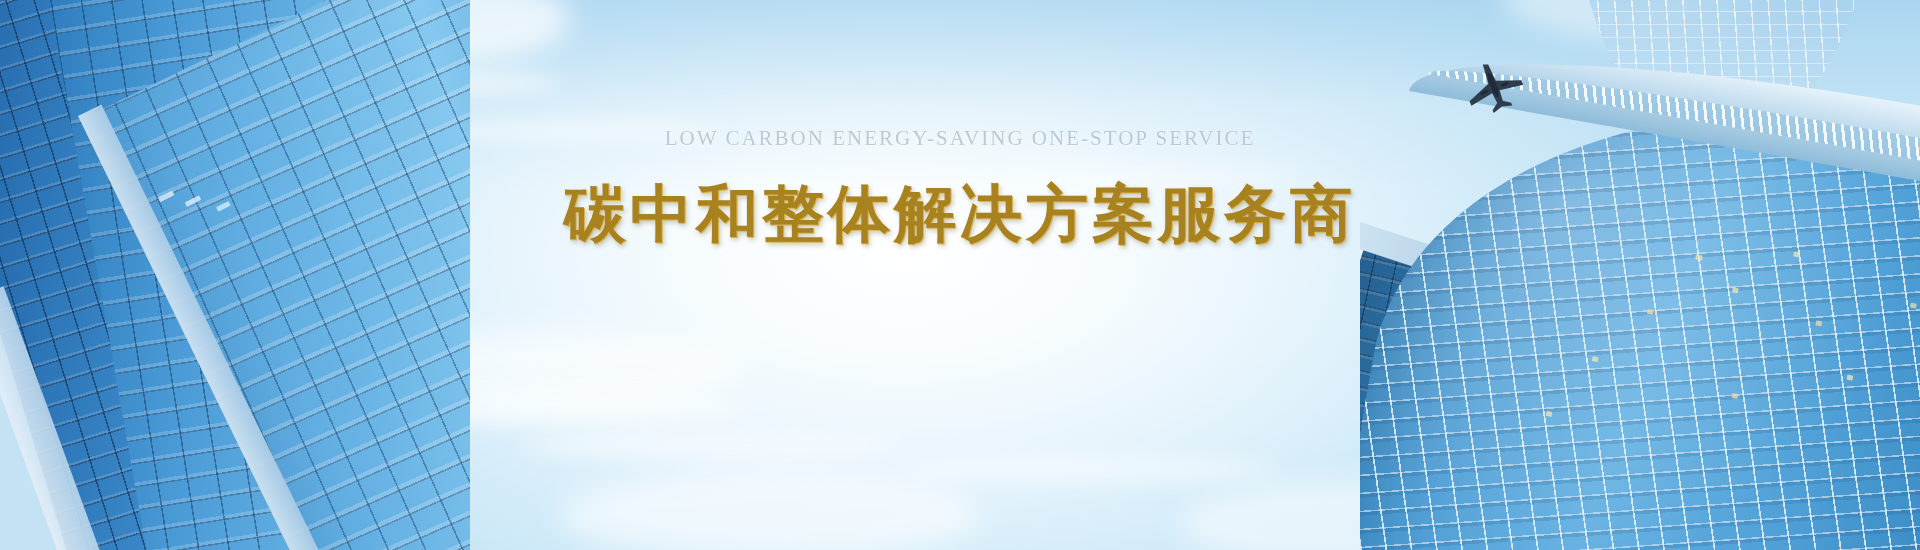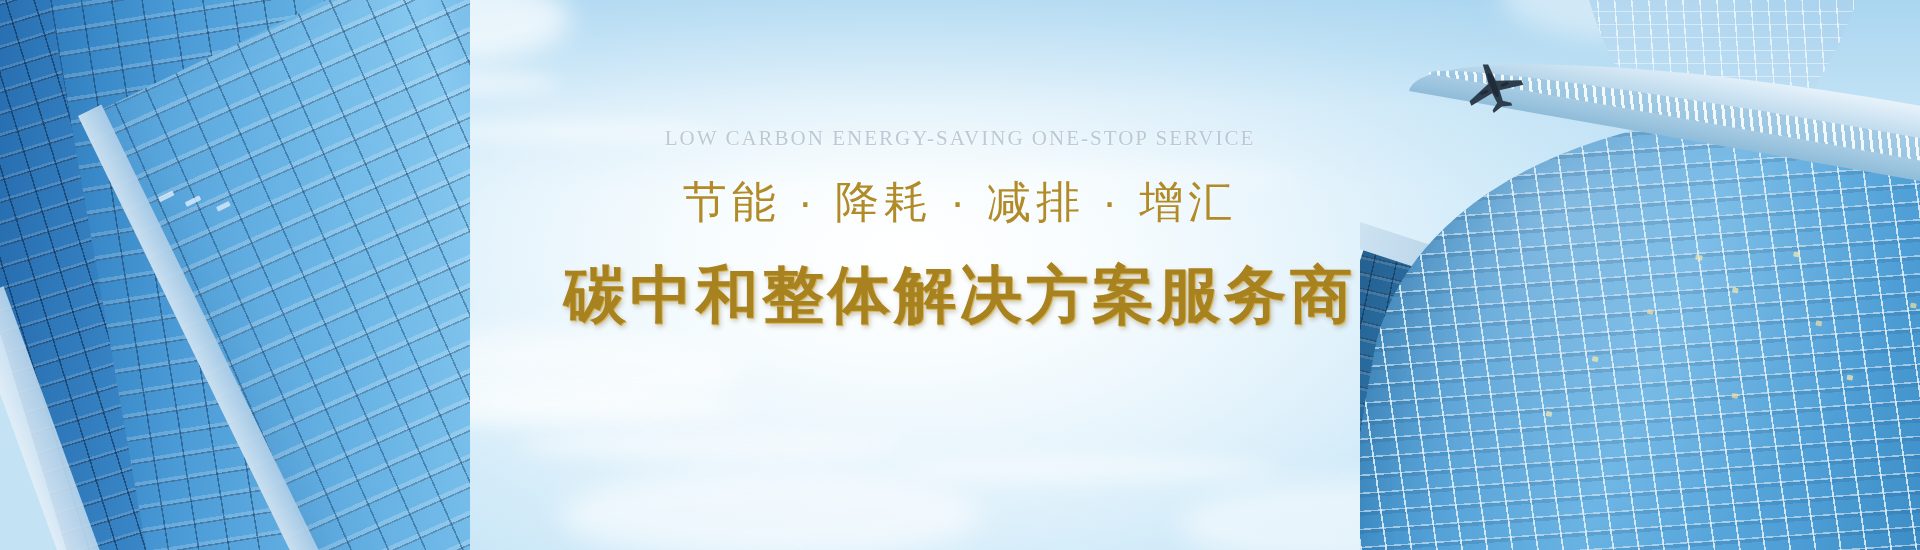--- a/index.html
+++ b/index.html
@@ -295,17 +295,16 @@
         <path d="M30 4 L35 6 L36 24 L60 33 L60 38 L36 34 L35 45 L42 50 L42 53 L32 50 L22 53 L22 50 L29 45 L28 34 L4 38 L4 33 L28 24 Z"></path>
         <ellipse cx="32" cy="27" rx="3.2" ry="13" fill="#1f2b38"></ellipse>
         <rect x="17" y="29" width="8" height="3" rx="1.2" fill="#1f2b38"></rect>
         <rect x="39" y="29" width="8" height="3" rx="1.2" fill="#1f2b38"></rect>
       </g>
     </svg>
   </div>
 
   <div class="copy">
     <div class="eyebrow">LOW CARBON ENERGY-SAVING ONE-STOP SERVICE</div>
-    <div class="tagline">节能 · 降耗 · 减排 · 增汇</div>
     <div class="headline">碳中和整体解决方案服务商</div>
   </div>
 
 </div>
 
 </body></html>

